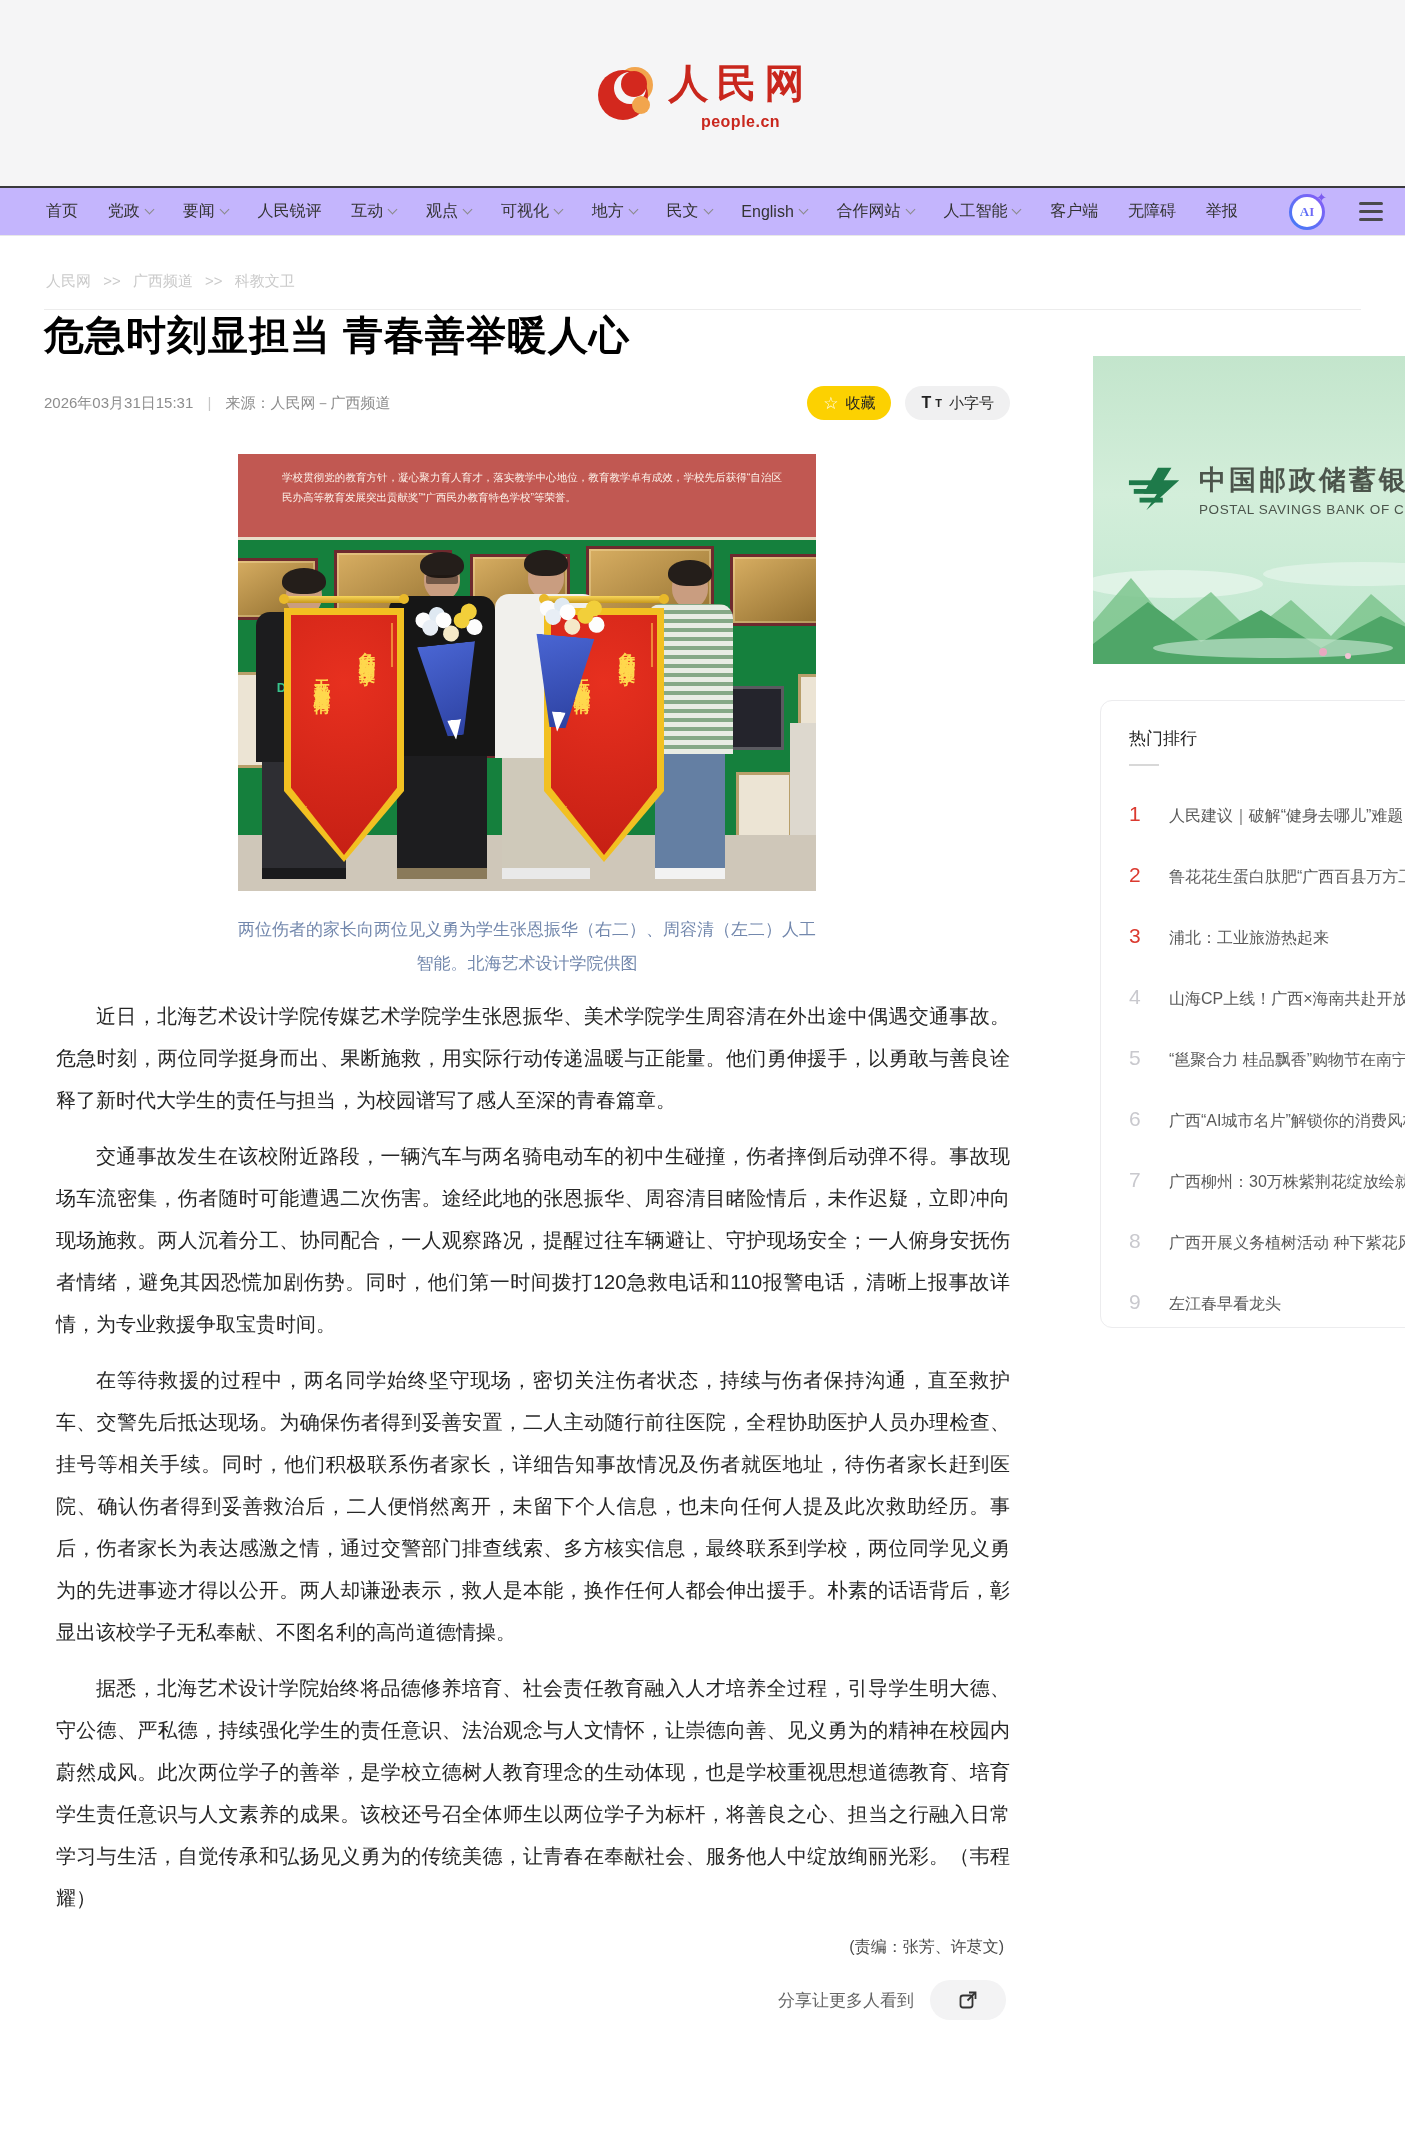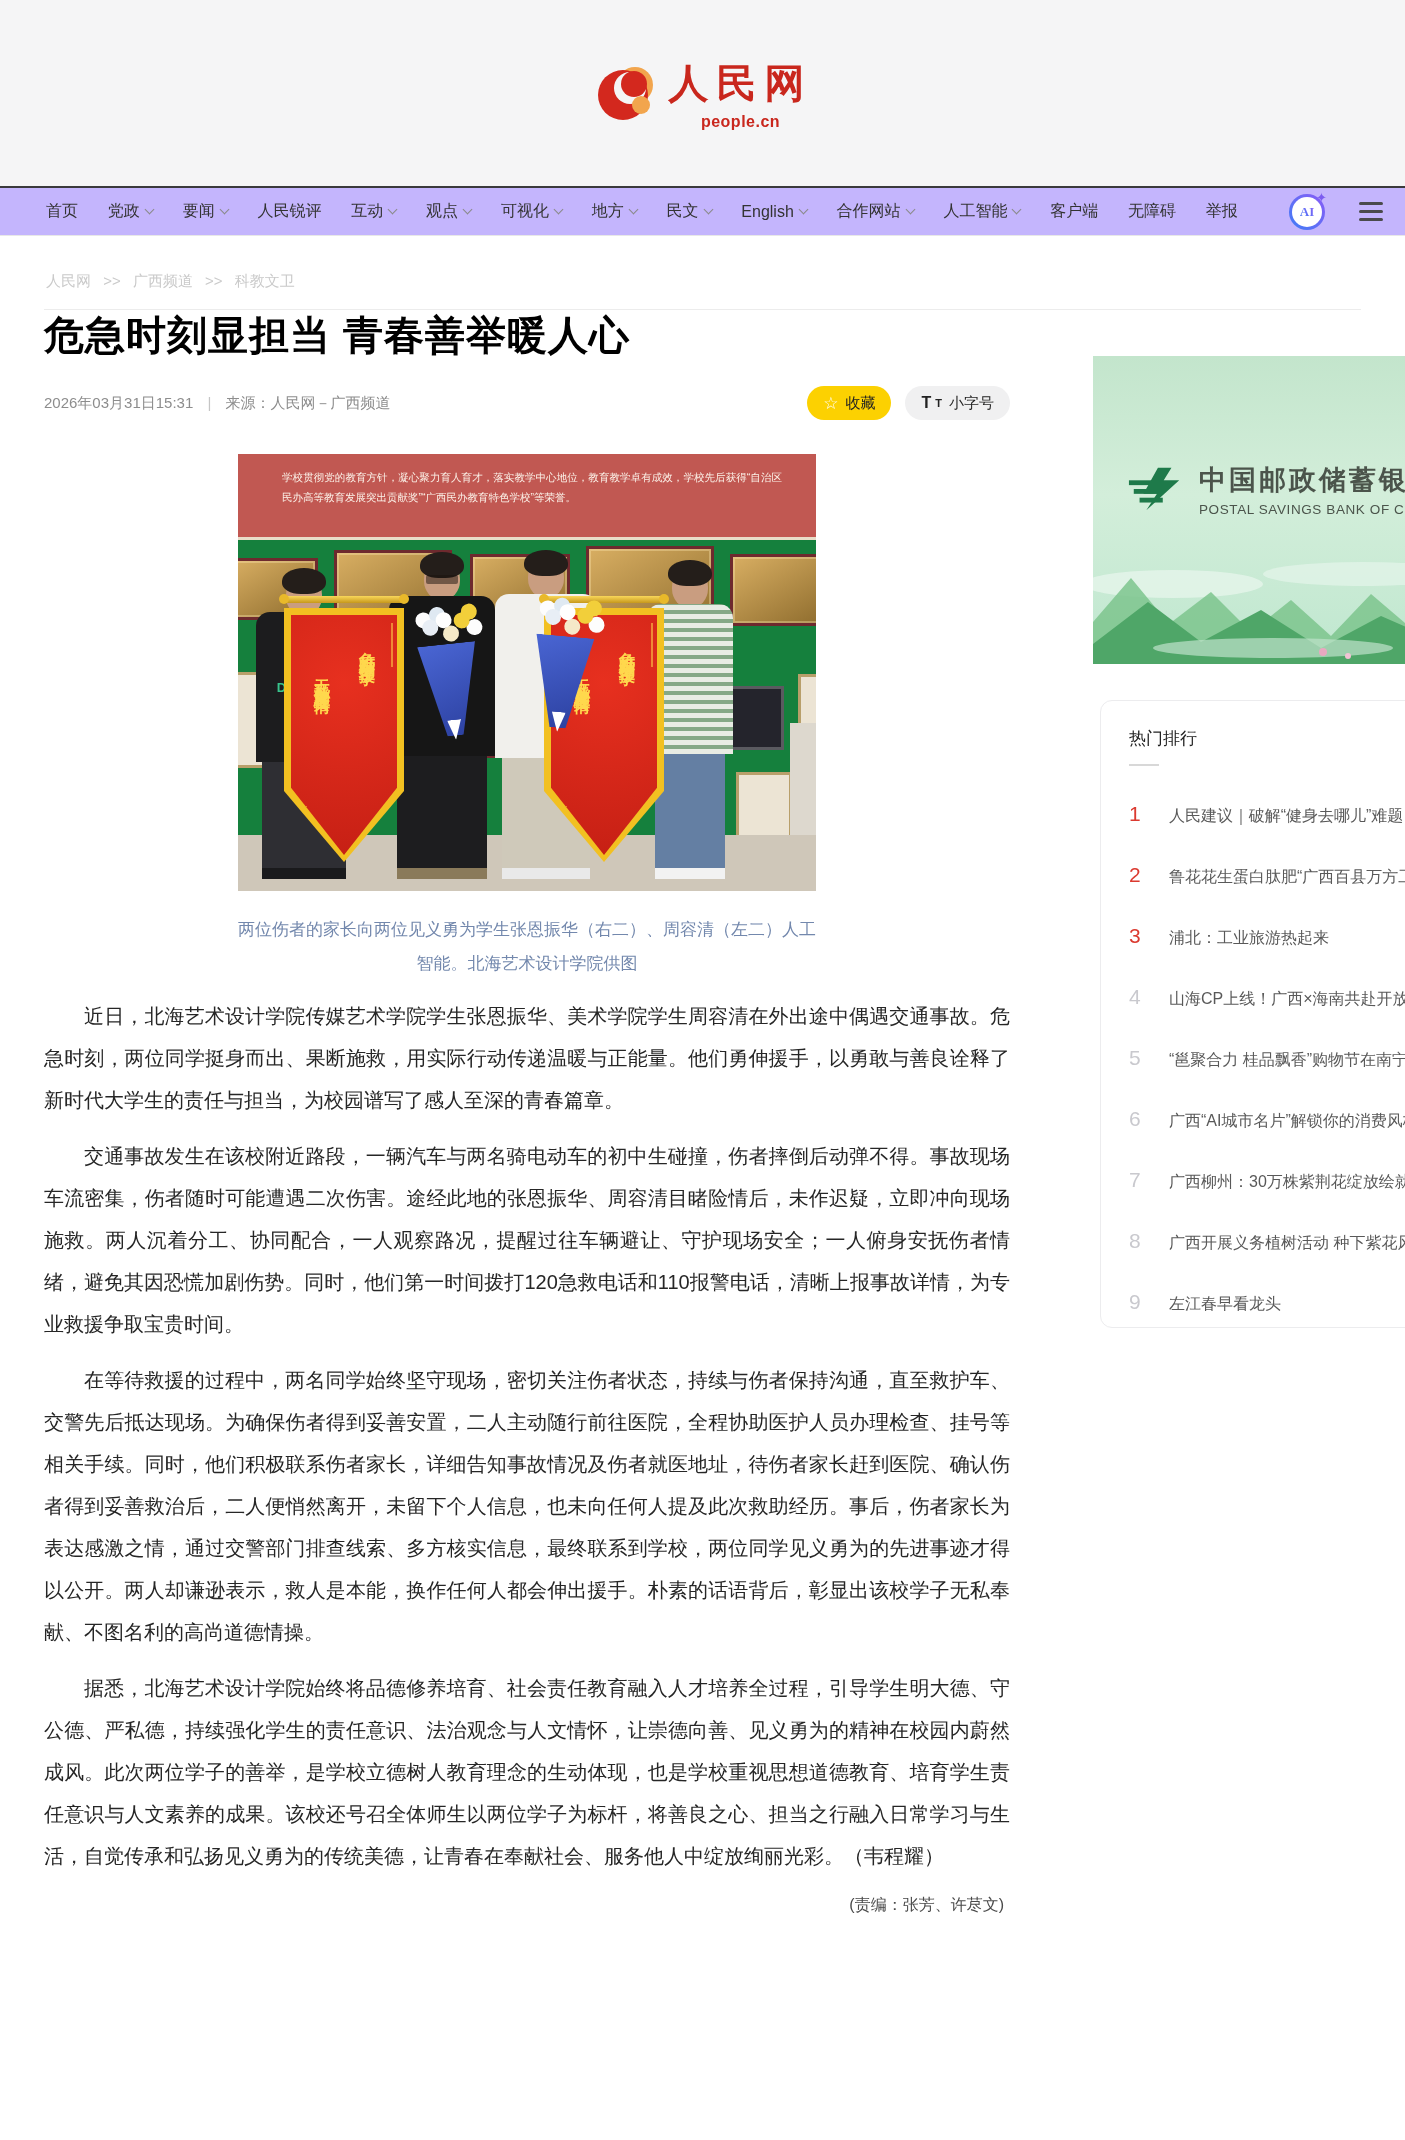--- a/index.html
+++ b/index.html
@@ -103,21 +103,21 @@
   .bq1 { left:168px; top:150px; transform:rotate(-6deg); }
   .bq2 { left:282px; top:142px; transform:rotate(5deg); }
   .bq-dot { width:16px; height:16px; border-radius:50%; background:#fff; margin:8px auto 0;
             box-shadow:18px 2px 0 #f2cf3a,-14px 6px 0 #e8eef5,30px 10px 0 #fdfdfd,6px 14px 0 #f5e9c8,-6px -6px 0 #dfe9f2,26px -6px 0 #f2cf3a,-20px -2px 0 #fdfdfd; }
   .bq-cone { width:66px; height:92px; margin:16px auto 0; background:linear-gradient(160deg,#4a66d4,#2b3f9e);
              clip-path:polygon(6% 0,94% 0,62% 100%,38% 100%); }
   .bq-ribbon { width:14px; height:20px; background:#fff; clip-path:polygon(0 0,100% 0,50% 100%); margin:-16px auto 0; }
   
   .caption { max-width:680px; margin:22px auto 0; text-align:center; color:#7388ad; font-size:17px; line-height:2.0;
              font-family:"Liberation Serif","DejaVu Serif",serif; }
-  .article-body { margin-top:14px; }
+  .article-body { margin-top:14px;margin-left:12px; }
   .article-body p { font-size:20px; line-height:2.1; color:#262626; text-indent:2em; text-align:justify; margin-bottom:14px; }
   .editor-line { text-align:right; color:#4a4a4a; font-size:16px; margin:18px 6px 0 0; }
   .share-row { display:flex; justify-content:flex-end; align-items:center; gap:16px; margin-top:22px; padding-right:4px; }
   .share-label { color:#666; font-size:17px; }
   .share-pill { width:76px; height:40px; border-radius:20px; background:#f3f3f4; display:flex; align-items:center; justify-content:center; cursor:pointer; }
   
   .sidebar-ad { position:absolute; left:1093px; top:356px; width:348px; height:308px; overflow:hidden; cursor:pointer;
                 background:linear-gradient(180deg,#c3e5cc 0%,#d3eeda 45%,#bfe7cf 100%); }
   .ad-row { display:flex; align-items:center; gap:14px; margin:104px 0 0 34px; position:relative; z-index:2; }
   .ad-txt { display:flex; flex-direction:column; }
@@ -350,20 +350,30 @@
 
     <div class="article-body">
       <p>近日，北海艺术设计学院传媒艺术学院学生张恩振华、美术学院学生周容清在外出途中偶遇交通事故。危急时刻，两位同学挺身而出、果断施救，用实际行动传递温暖与正能量。他们勇伸援手，以勇敢与善良诠释了新时代大学生的责任与担当，为校园谱写了感人至深的青春篇章。</p>
       <p>交通事故发生在该校附近路段，一辆汽车与两名骑电动车的初中生碰撞，伤者摔倒后动弹不得。事故现场车流密集，伤者随时可能遭遇二次伤害。途经此地的张恩振华、周容清目睹险情后，未作迟疑，立即冲向现场施救。两人沉着分工、协同配合，一人观察路况，提醒过往车辆避让、守护现场安全；一人俯身安抚伤者情绪，避免其因恐慌加剧伤势。同时，他们第一时间拨打120急救电话和110报警电话，清晰上报事故详情，为专业救援争取宝贵时间。</p>
       <p>在等待救援的过程中，两名同学始终坚守现场，密切关注伤者状态，持续与伤者保持沟通，直至救护车、交警先后抵达现场。为确保伤者得到妥善安置，二人主动随行前往医院，全程协助医护人员办理检查、挂号等相关手续。同时，他们积极联系伤者家长，详细告知事故情况及伤者就医地址，待伤者家长赶到医院、确认伤者得到妥善救治后，二人便悄然离开，未留下个人信息，也未向任何人提及此次救助经历。事后，伤者家长为表达感激之情，通过交警部门排查线索、多方核实信息，最终联系到学校，两位同学见义勇为的先进事迹才得以公开。两人却谦逊表示，救人是本能，换作任何人都会伸出援手。朴素的话语背后，彰显出该校学子无私奉献、不图名利的高尚道德情操。</p>
       <p>据悉，北海艺术设计学院始终将品德修养培育、社会责任教育融入人才培养全过程，引导学生明大德、守公德、严私德，持续强化学生的责任意识、法治观念与人文情怀，让崇德向善、见义勇为的精神在校园内蔚然成风。此次两位学子的善举，是学校立德树人教育理念的生动体现，也是学校重视思想道德教育、培育学生责任意识与人文素养的成果。该校还号召全体师生以两位学子为标杆，将善良之心、担当之行融入日常学习与生活，自觉传承和弘扬见义勇为的传统美德，让青春在奉献社会、服务他人中绽放绚丽光彩。（韦程耀）</p>
     </div>
 
     <div class="editor-line">(责编：张芳、许荩文)</div>
 
+    <div class="share-row">
+      <span class="share-label">分享让更多人看到</span>
+      <div class="share-pill">
+        <svg width="22" height="22" viewBox="0 0 22 22">
+          <rect x="3.5" y="6.5" width="12" height="12" rx="2.5" fill="none" stroke="#333" stroke-width="1.8"></rect>
+          <path d="M12 3.5 h6.5 v6.5" fill="none" stroke="#333" stroke-width="1.8"></path>
+          <path d="M18 4 L10.5 11.5" fill="none" stroke="#333" stroke-width="1.8"></path>
+        </svg>
+      </div>
+    </div>
 
   </div>
 </div>
 
 <div class="sidebar-ad">
   <div class="ad-row">
     <svg width="58" height="58" viewBox="0 0 60 60">
       <g fill="#1e7a4a">
         <rect x="2" y="21" width="24" height="5"></rect>
         <rect x="7" y="30" width="28" height="5"></rect>

